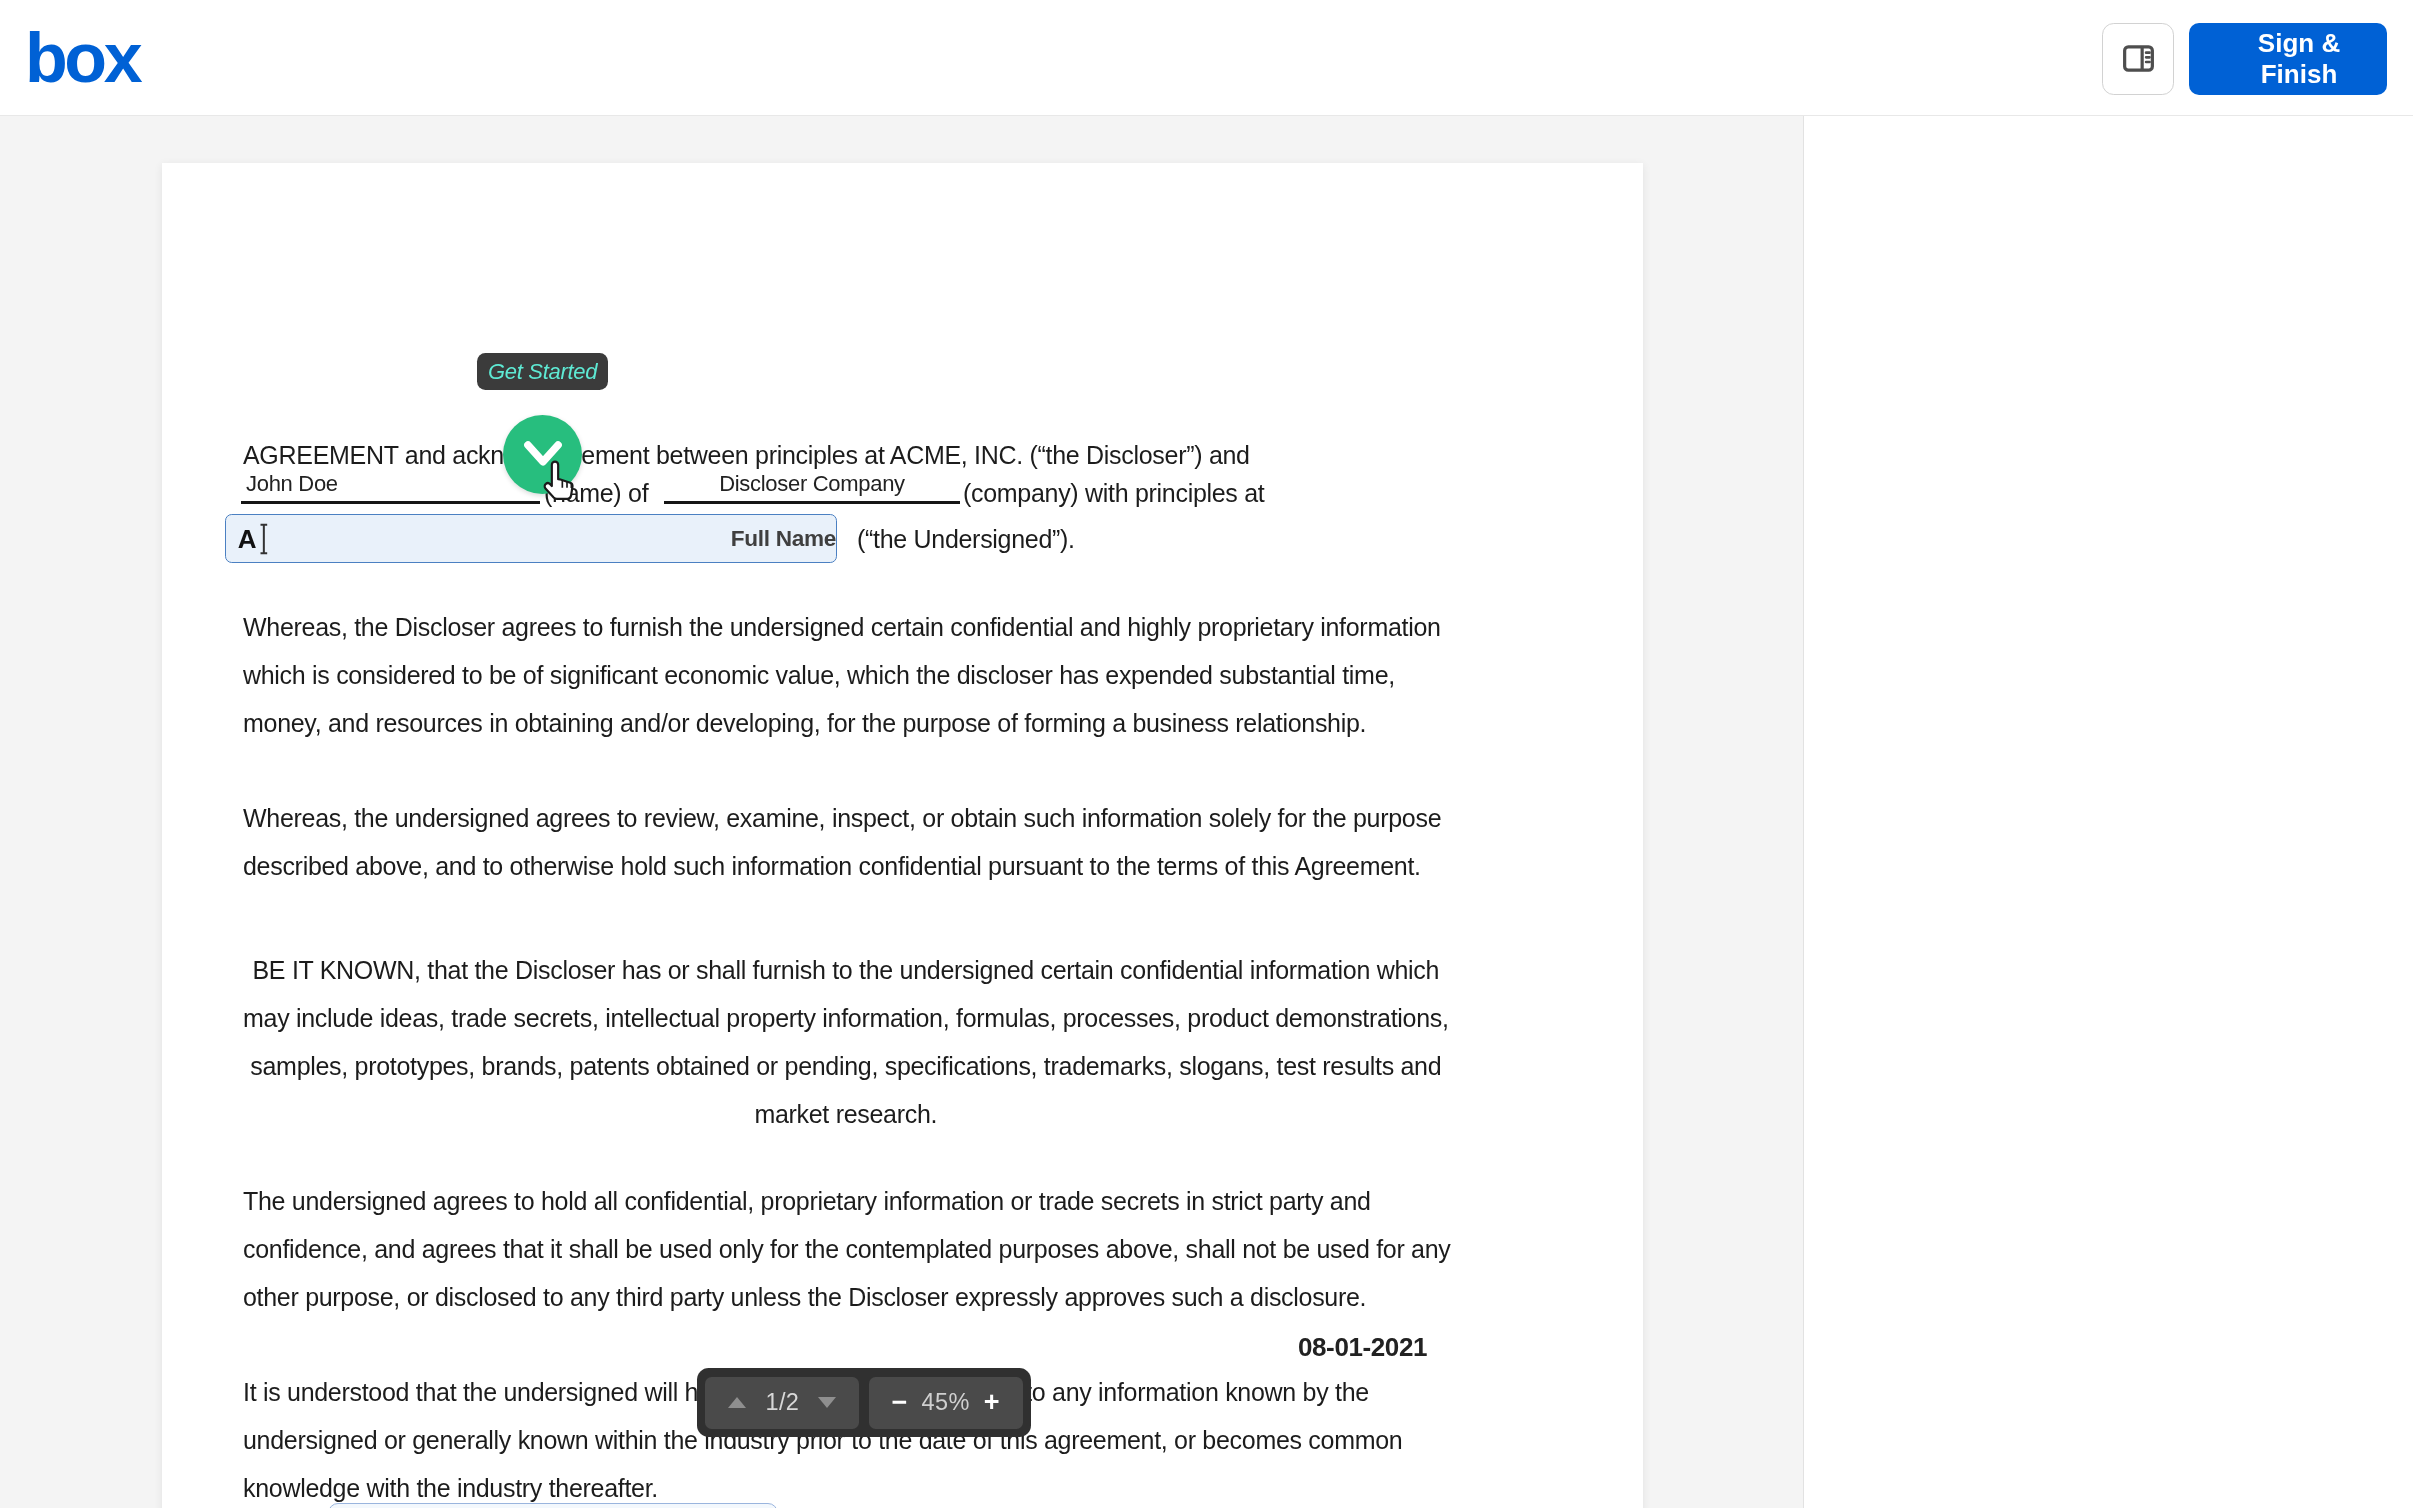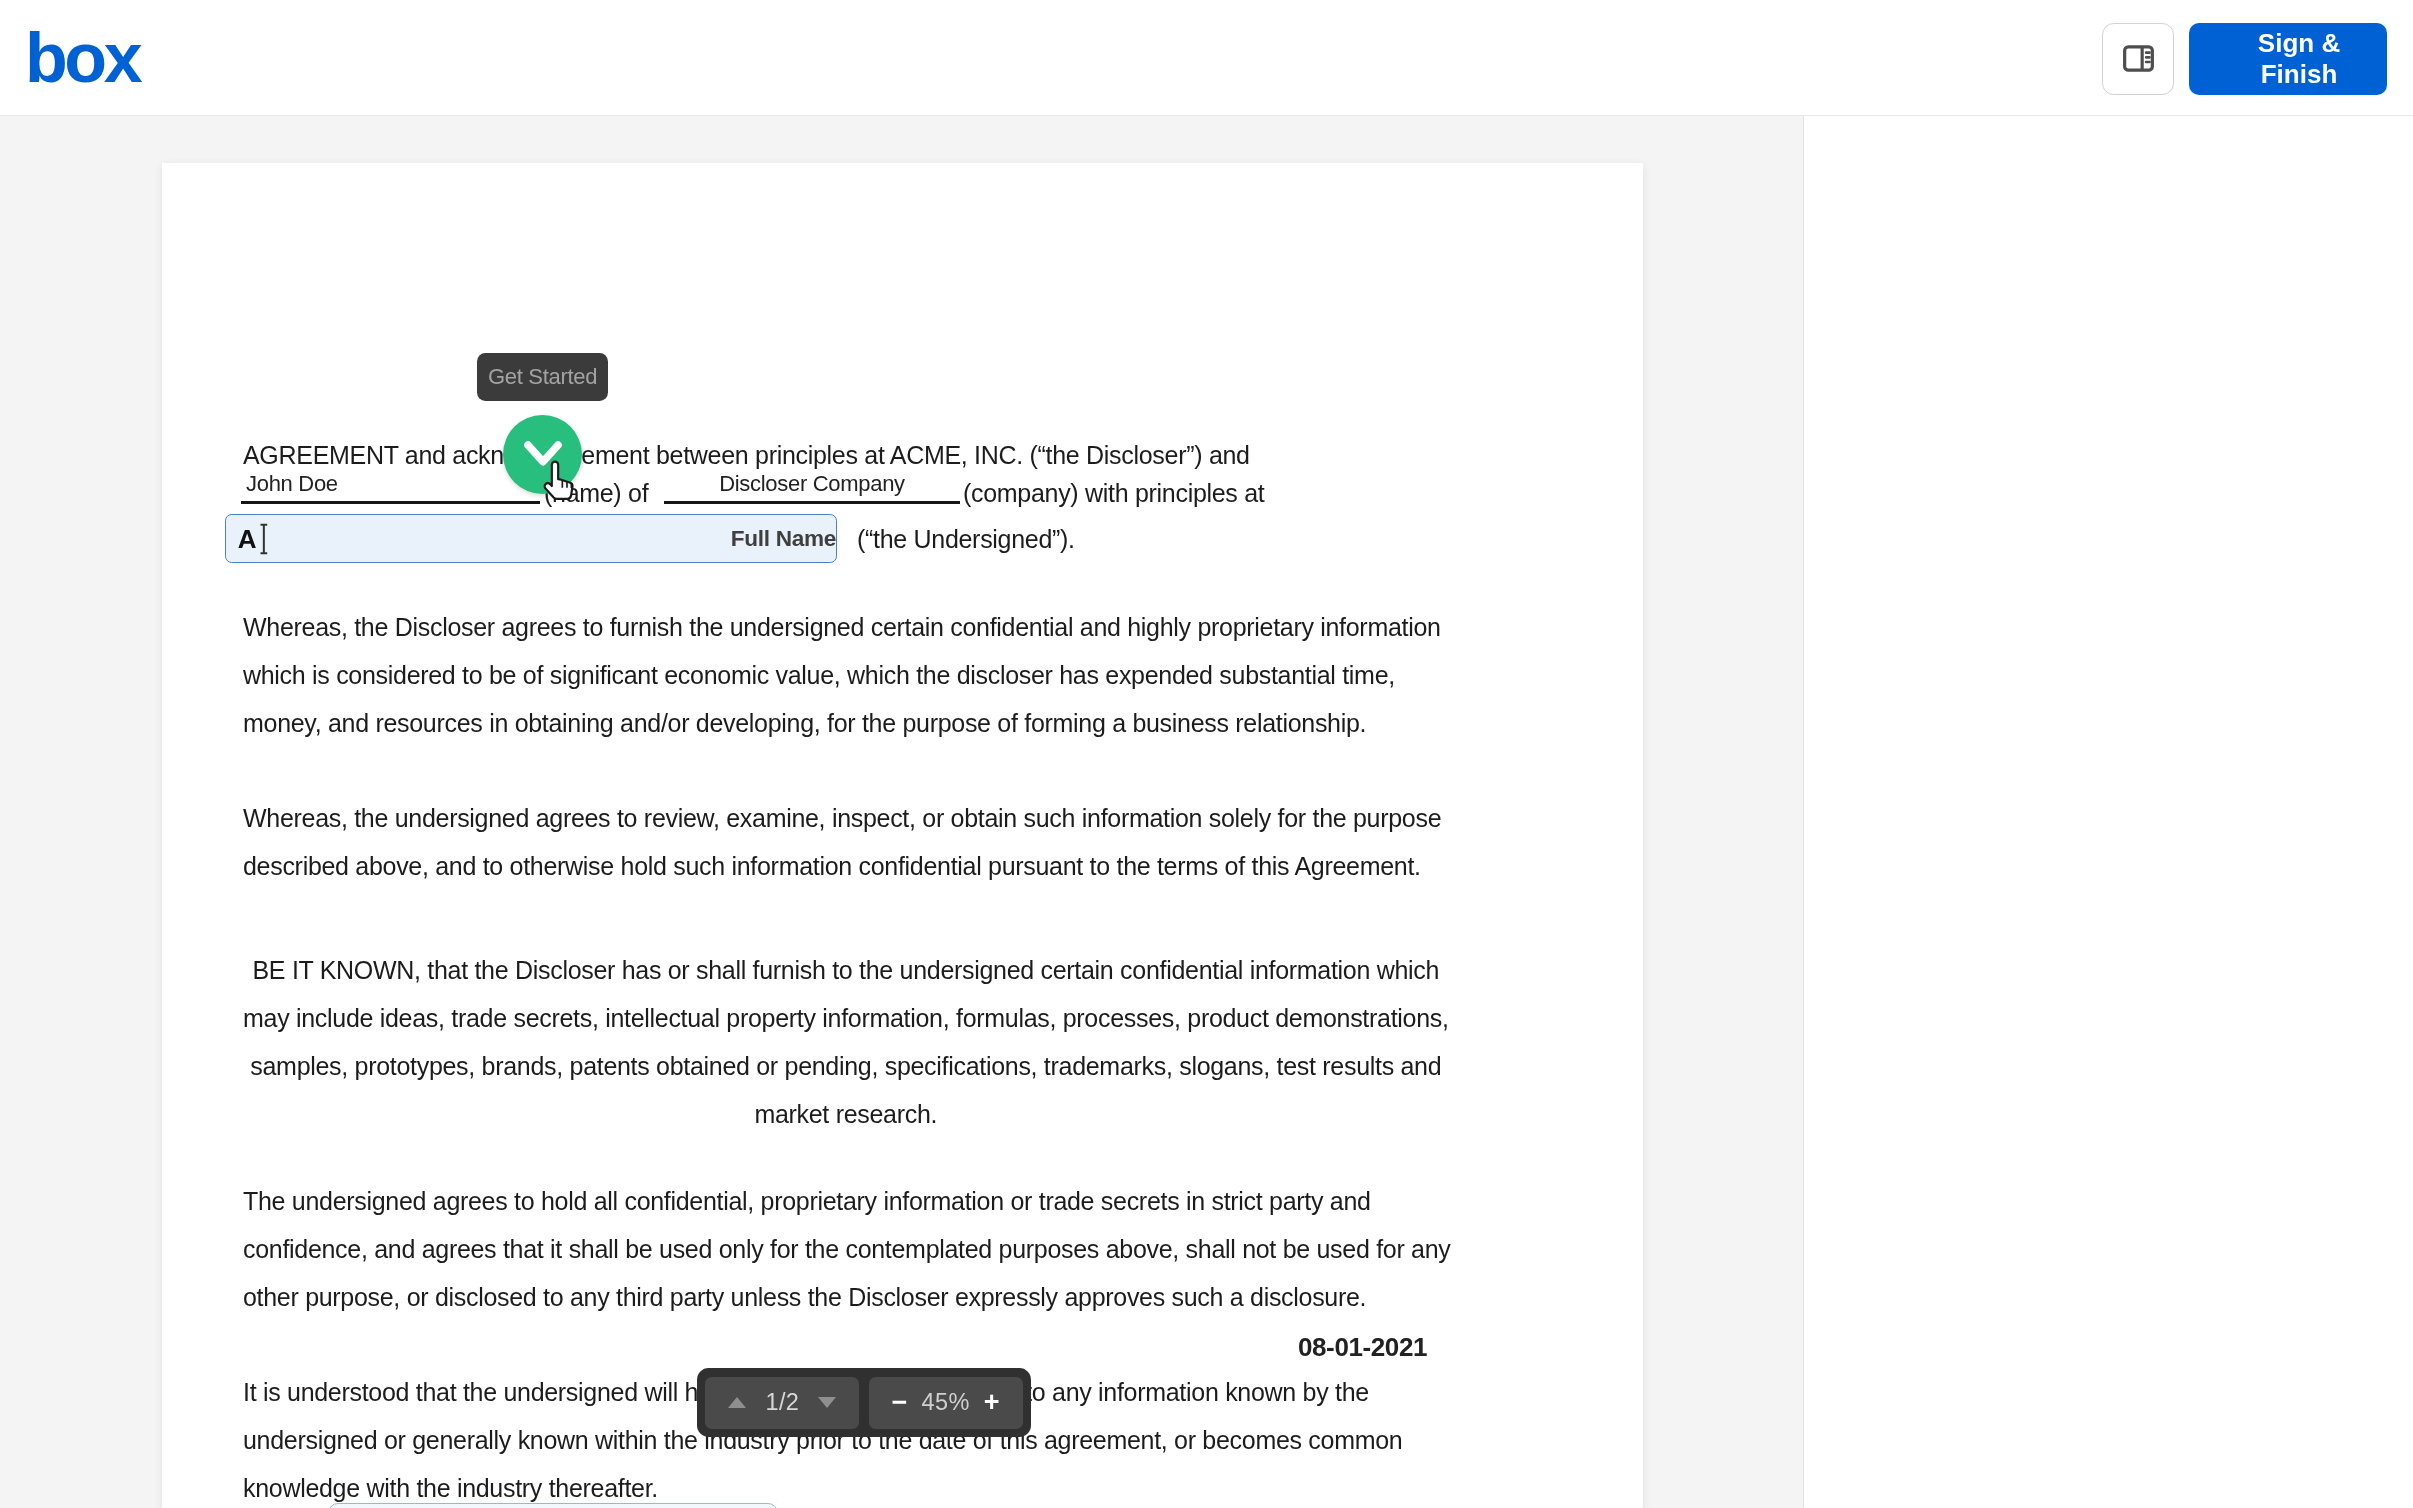--- a/index.html
+++ b/index.html
@@ -33,22 +33,22 @@
   .fullname-field{left:225px;top:514px;width:612px;height:49px;background:#e9f1fa;
                   border:1.7px solid #4b80c2;border-radius:6.7px;z-index:5;}
   .fullname-entry{position:absolute;left:11.7px;top:8.4px;font-size:26px;font-weight:700;color:#111;display:flex;align-items:center;}
   .fullname-label{position:absolute;left:0;right:0;top:11px;text-align:right;font-size:22.6px;
                   font-weight:700;color:#3f3f3f;letter-spacing:-0.3px;}
   .date-field{left:1298px;top:1332px;font-size:26px;font-weight:700;color:#222;letter-spacing:-0.4px;}
   .partial-field{left:328px;top:1503px;width:450px;height:42px;border:1.7px solid #9ab5de;border-radius:10px;
                  background:#f3f8fd;z-index:5;}
 
   
-  .tooltip{left:477px;top:353px;width:131px;height:48px;background:#3b3b3b;border-radius:8.4px;z-index:20;
-           color:#a3a3a3;font-size:22px;display:flex;align-items:center;justify-content:center;letter-spacing:-0.3px;}
+  .tooltip{left:477px;top:353px;width:131px;height:37px;background:#3b3b3b;border-radius:8.4px;z-index:20;
+           color:#5eead4;font-size:22px;display:flex;align-items:center;justify-content:center;letter-spacing:-0.3px;font-style:italic;}
   .green-btn{left:503px;top:415px;width:79px;height:79px;border-radius:50%;background:#27be7e;z-index:21;
              display:flex;align-items:center;justify-content:center;box-shadow:0 1.7px 5px rgba(0,0,0,0.15);}
   .hand-cursor{left:541px;top:459px;z-index:22;}
 
   
   .pager{left:697px;top:1368px;width:334px;height:69px;background:#303030;border-radius:11.7px;z-index:30;
          display:flex;align-items:center;justify-content:space-between;padding:0 8.4px;}
   .pager-seg{width:154px;height:52px;background:#4a4a4a;border-radius:6.7px;display:flex;align-items:center;
              justify-content:space-between;padding:0 23px;}
   .tri-up{width:0;height:0;border-left:9.2px solid transparent;border-right:9.2px solid transparent;

